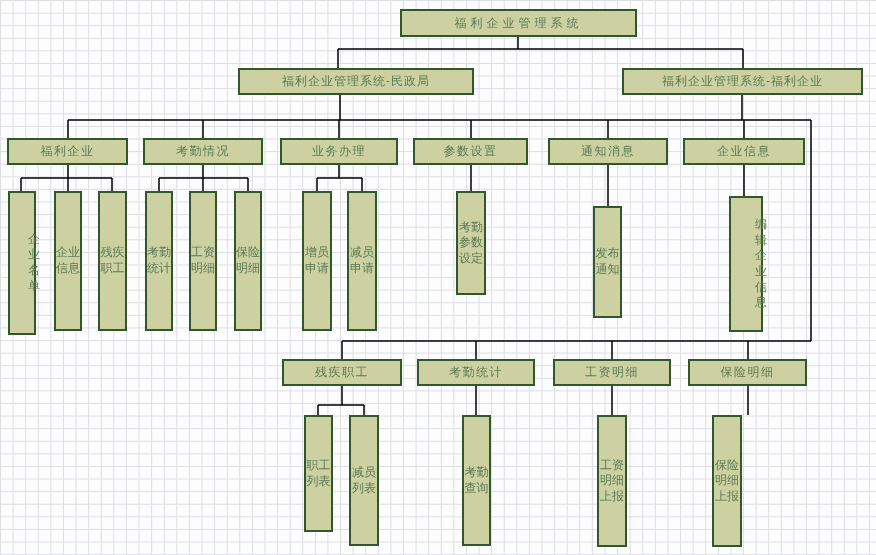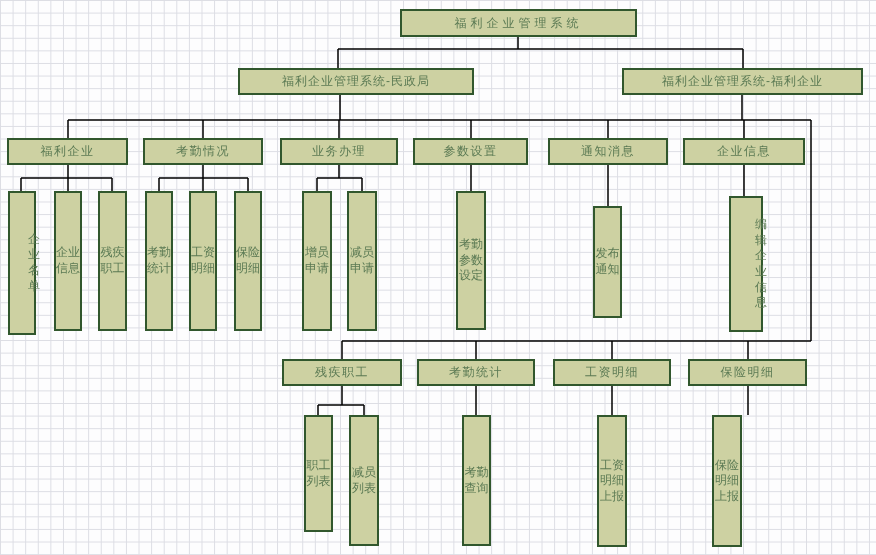--- a/index.html
+++ b/index.html
@@ -73,21 +73,21 @@
   <div class="node h" style="left:683px;top:138px;width:122px;height:27px;">企业信息</div>
 
   <div class="node v" style="left:8px;top:191px;width:27px;height:144px;padding-left:24px;">企业名单</div>
   <div class="node v" style="left:54px;top:191px;width:28px;height:140px;">企业信息</div>
   <div class="node v" style="left:98px;top:191px;width:29px;height:140px;">残疾职工</div>
   <div class="node v" style="left:145px;top:191px;width:28px;height:140px;">考勤统计</div>
   <div class="node v" style="left:189px;top:191px;width:28px;height:140px;">工资明细</div>
   <div class="node v" style="left:234px;top:191px;width:28px;height:140px;">保险明细</div>
   <div class="node v" style="left:302px;top:191px;width:30px;height:140px;">增员申请</div>
   <div class="node v" style="left:347px;top:191px;width:30px;height:140px;">减员申请</div>
-  <div class="node v" style="left:456px;top:191px;width:30px;height:139px;">考勤参数设定</div>
+  <div class="node v" style="left:456px;top:191px;width:30px;height:104px;">考勤参数设定</div>
   <div class="node v" style="left:593px;top:206px;width:29px;height:112px;">发布通知</div>
   <div class="node v" style="left:729px;top:196px;width:30px;height:136px;padding-left:30px;">编辑企业信息</div>
 
   <div class="node h" style="left:282px;top:359px;width:120px;height:27px;">残疾职工</div>
   <div class="node h" style="left:417px;top:359px;width:118px;height:27px;">考勤统计</div>
   <div class="node h" style="left:553px;top:359px;width:118px;height:27px;">工资明细</div>
   <div class="node h" style="left:688px;top:359px;width:119px;height:27px;">保险明细</div>
 
   <div class="node v" style="left:304px;top:415px;width:29px;height:117px;">职工列表</div>
   <div class="node v" style="left:349px;top:415px;width:30px;height:131px;">减员列表</div>

